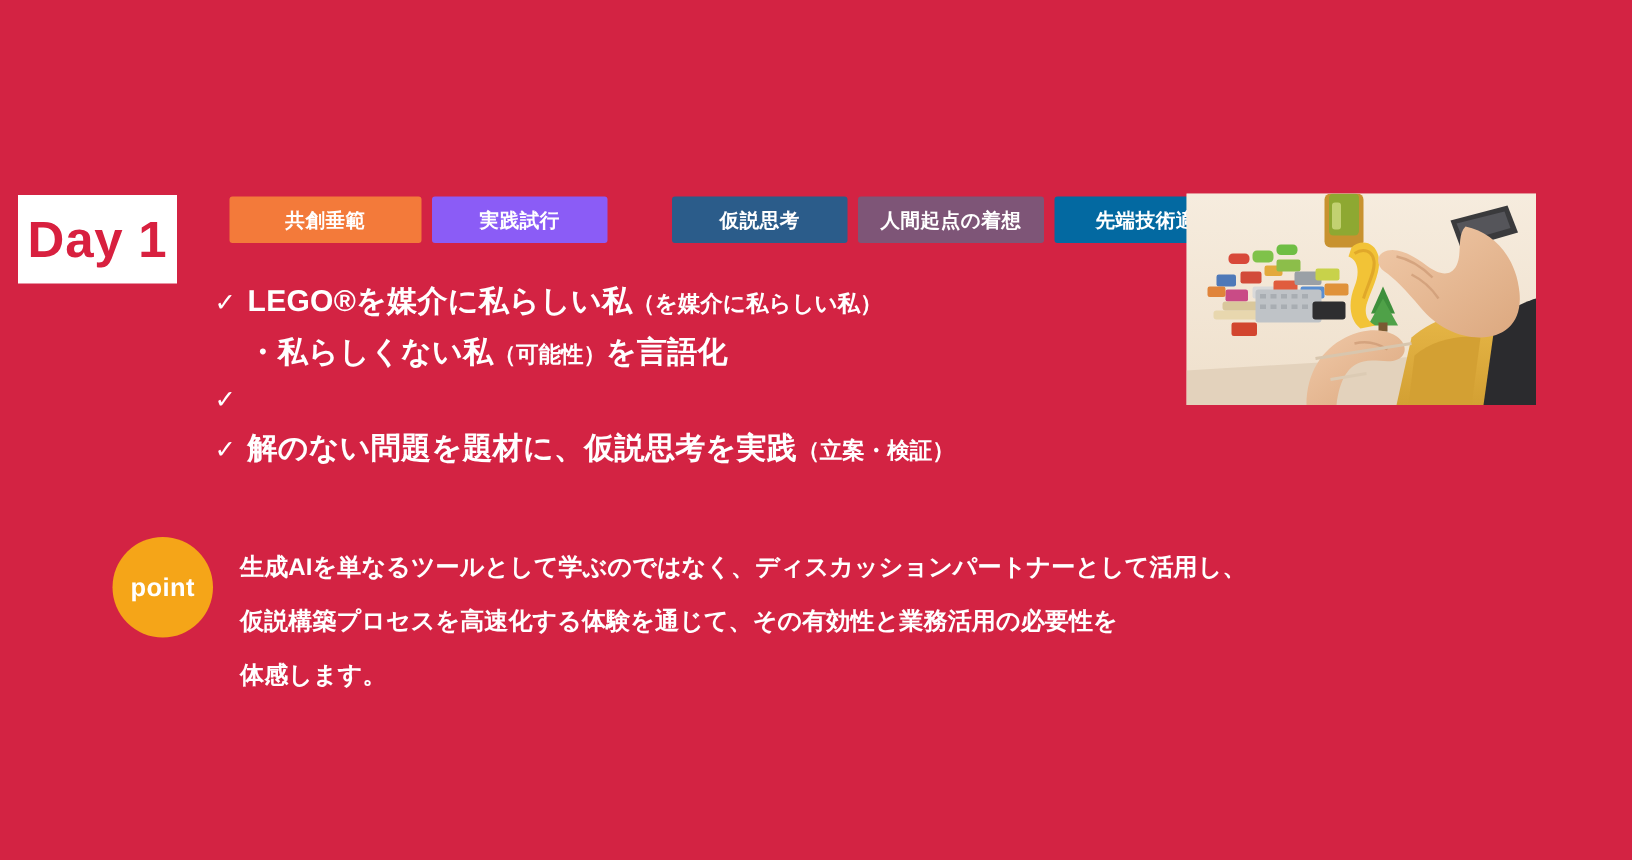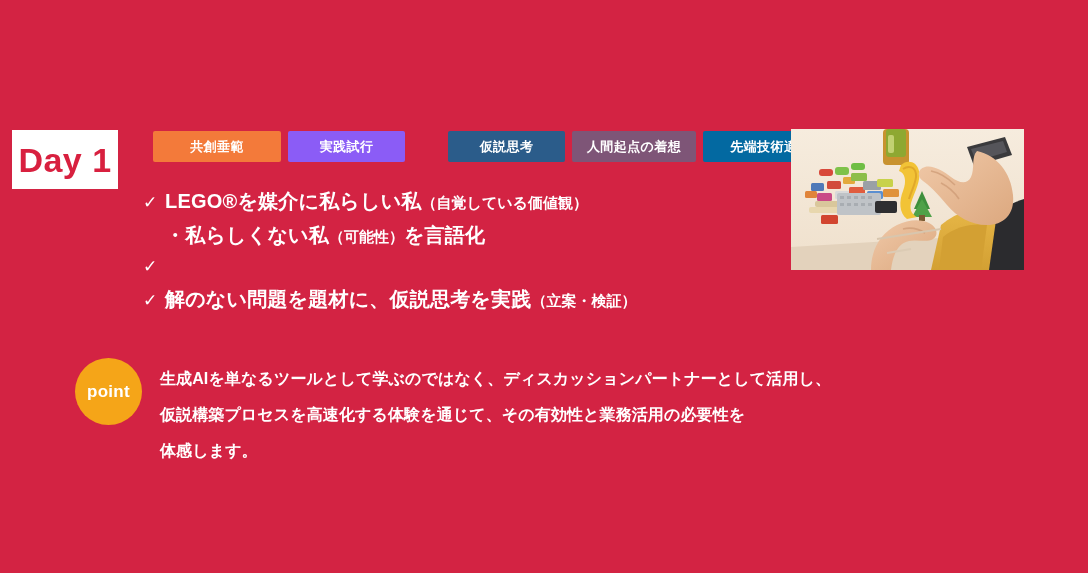--- a/index.html
+++ b/index.html
@@ -264,21 +264,21 @@
 
       <path d="M86 110 L150 100" stroke="#D8C6AE" stroke-width="2" fill="none"></path>
       <path d="M96 124 L120 120" stroke="#DCCBB4" stroke-width="2" fill="none"></path>
     </svg>
   </div>
 
   <div class="bullets">
 
     <div class="bullet-line">
       <span class="check-icon">✓</span>
-      <span><span class="bullet-main">LEGO®を媒介に私らしい私</span><span class="bullet-sub">（自覚している価値観）</span></span>
+      <span><span class="bullet-main">LEGO®を媒介に私らしい私</span><span class="bullet-sub">（を媒介に私らしい私）</span></span>
     </div>
 
     <div class="bullet-line indented">
       <span><span class="bullet-main">・私らしくない私</span><span class="bullet-sub">（可能性）</span><span class="bullet-main">を言語化</span></span>
     </div>
 
     <div class="bullet-line">
       <span class="check-icon">✓</span>
     </div>
 

